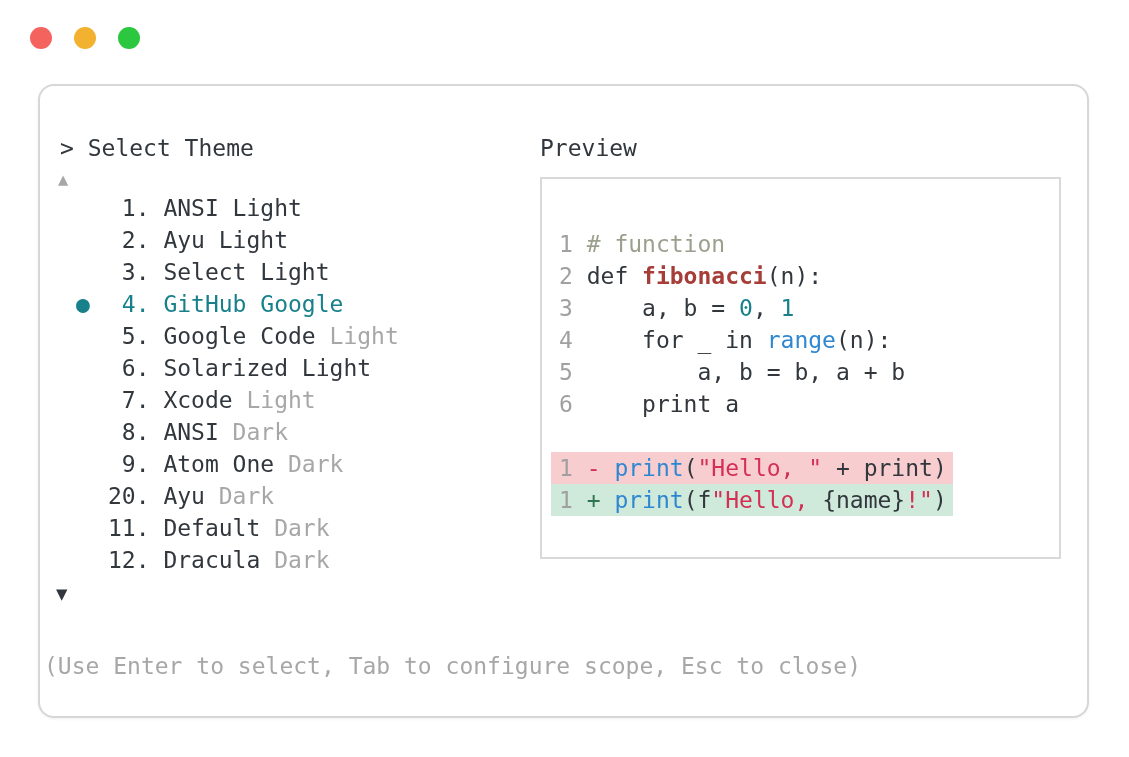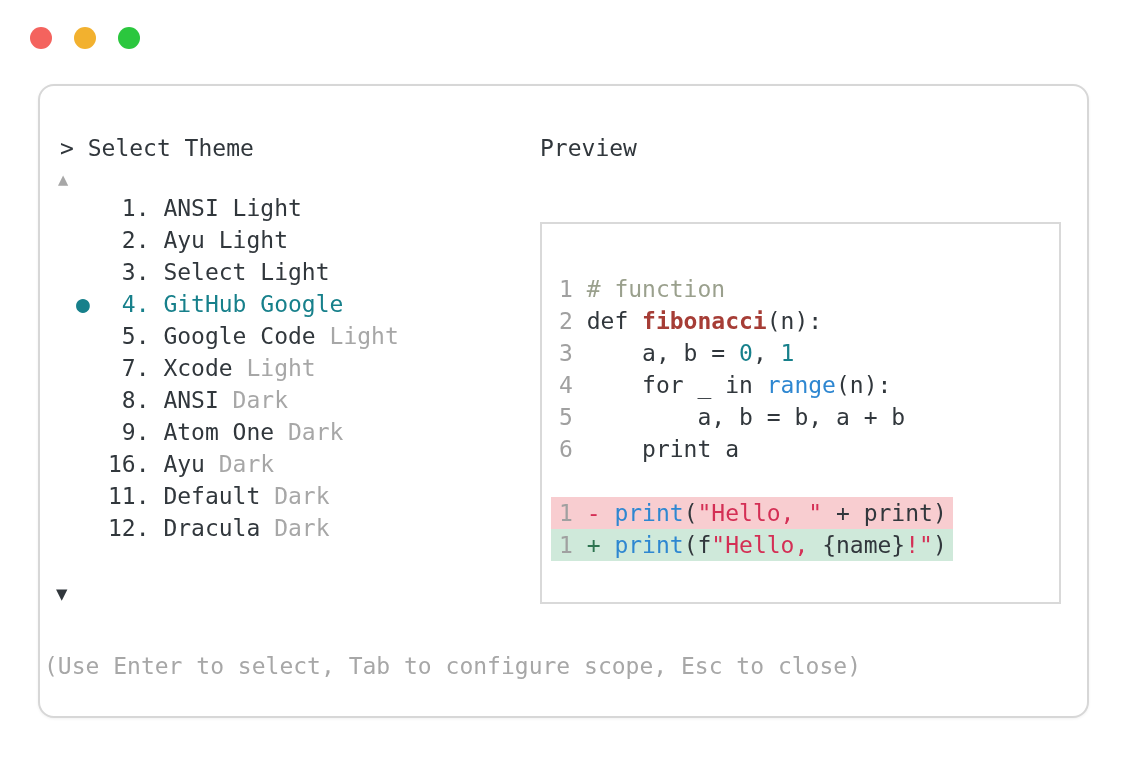--- a/index.html
+++ b/index.html
@@ -37,21 +37,20 @@
   .trow .bullet { display: inline-block; width: 32px; color: var(--accent); }
   .trow .tnum   { display: inline-block; width: 3ch; text-align: right; margin-right: 1ch; }
   .trow .tdim   { color: var(--dim); }
   .trow.selected, .trow.selected .tnum, .trow.selected .tname { color: var(--accent); }
 
   .preview-label { left: 500px; top: 46px; color: var(--fg); }
   .preview-box {
     left: 500px; top: 91px; width: 521px; height: 382px;
     border: 2px solid var(--preview_border);
     background: #ffffff;
-    margin-top: 45px;
   }
   .code { position: absolute; left: 9px; top: 49px; }
   .code-line { height: 32px; line-height: 32px; font-size: 23px; white-space: pre; width: max-content; padding: 0 6px 0 8px; }
   .code-line.removed { background: var(--removed_bg); }
   .code-line.added   { background: var(--added_bg); }
   .ln { display: inline-block; width: 1ch; margin-right: 1ch; text-align: right; color: var(--linenum); }
   .c-fg { color: var(--fg); }
   .c-comment { color: var(--comment); }
   .c-red { color: var(--func_red); font-weight: bold; }
   .c-teal { color: var(--num_teal); }
@@ -71,24 +70,25 @@
 <div class="panel">
   <div class="mono prompt">&gt; Select Theme</div>
   <div class="arrow-up">▲</div>
 
   <div class="theme-list" id="theme-list">
       <div class="trow"><span class="bullet"></span><span class="tnum">1.</span><span class="tname">ANSI Light</span></div>
       <div class="trow"><span class="bullet"></span><span class="tnum">2.</span><span class="tname">Ayu Light</span></div>
       <div class="trow"><span class="bullet"></span><span class="tnum">3.</span><span class="tname">Select Light</span></div>
       <div class="trow selected"><span class="bullet">●</span><span class="tnum">4.</span><span class="tname">GitHub Google</span></div>
       <div class="trow"><span class="bullet"></span><span class="tnum">5.</span><span class="tname">Google Code</span><span class="tdim"> Light</span></div>
+      <div class="trow"><span class="bullet"></span><span class="tnum">6.</span><span class="tname">Solarized Light</span></div>
       <div class="trow"><span class="bullet"></span><span class="tnum">7.</span><span class="tname">Xcode</span><span class="tdim"> Light</span></div>
       <div class="trow"><span class="bullet"></span><span class="tnum">8.</span><span class="tname">ANSI</span><span class="tdim"> Dark</span></div>
       <div class="trow"><span class="bullet"></span><span class="tnum">9.</span><span class="tname">Atom One</span><span class="tdim"> Dark</span></div>
-      <div class="trow"><span class="bullet"></span><span class="tnum">16.</span><span class="tname">Ayu</span><span class="tdim"> Dark</span></div>
+      <div class="trow"><span class="bullet"></span><span class="tnum">20.</span><span class="tname">Ayu</span><span class="tdim"> Dark</span></div>
       <div class="trow"><span class="bullet"></span><span class="tnum">11.</span><span class="tname">Default</span><span class="tdim"> Dark</span></div>
       <div class="trow"><span class="bullet"></span><span class="tnum">12.</span><span class="tname">Dracula</span><span class="tdim"> Dark</span></div>
     </div>
 
   <div class="arrow-down">▼</div>
 
   <div class="mono preview-label">Preview</div>
   <div class="preview-box">
     <div class="code" id="code-block">
         <div class="code-line"><span class="ln">1</span><span class="c-comment"># function</span></div>

